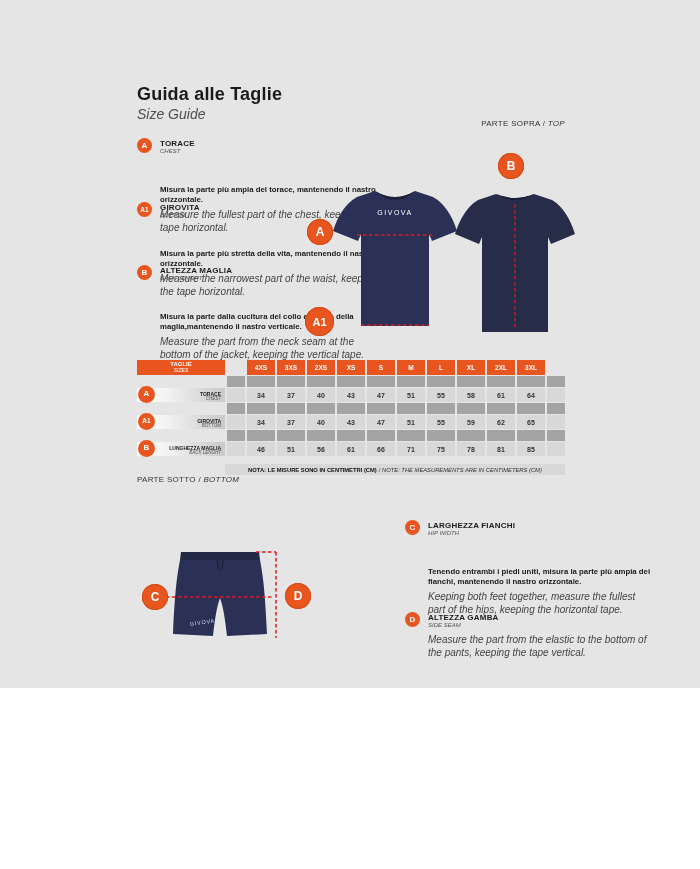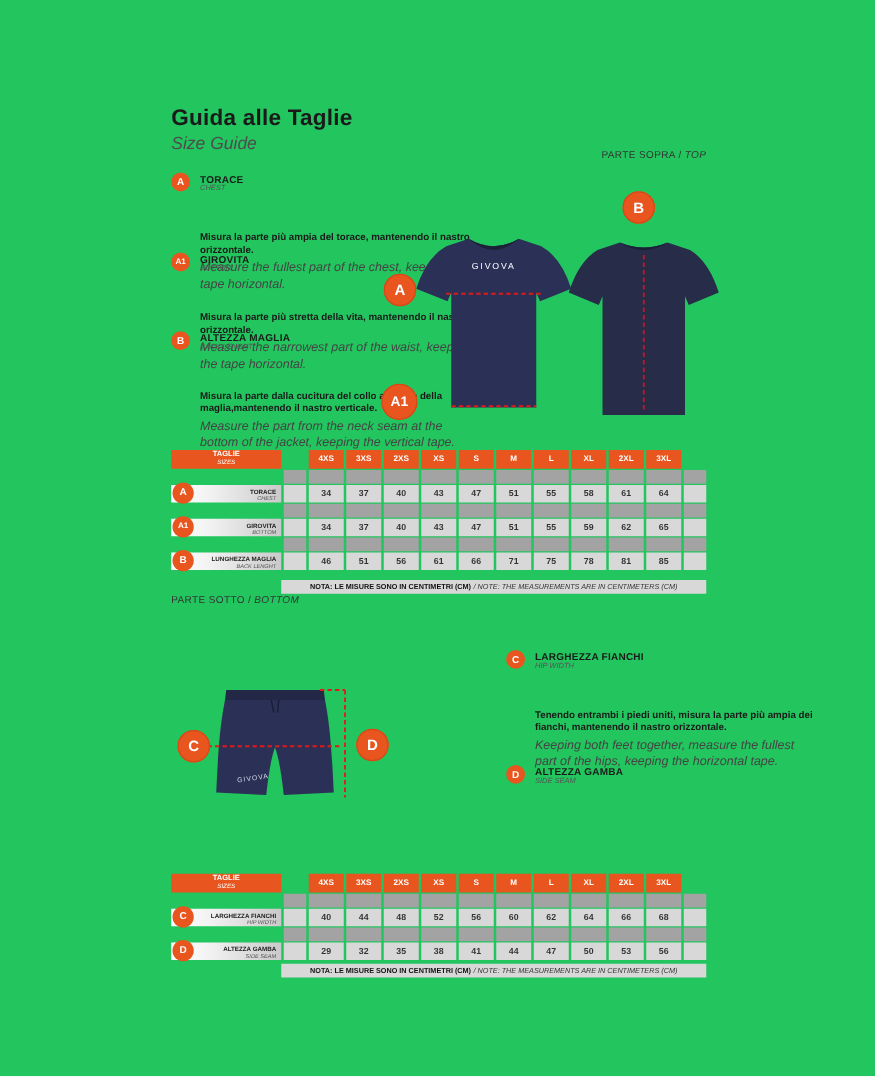--- a/index.html
+++ b/index.html
@@ -1,16 +1,16 @@
 <!DOCTYPE html>
 <html><head>
 <meta charset="utf-8">
 <style>
   html,body{margin:0;padding:0;background:#fff;}
-  #page{position:relative;width:700px;height:861px;background:#22c55e;
+  #page{position:relative;width:700px;height:688px;background:#e5e5e5;
         font-family:"Liberation Sans","DejaVu Sans",sans-serif;color:#1a1a1a;overflow:hidden;}
   .abs{position:absolute;}
 
   
   .title{font-size:18px;font-weight:bold;letter-spacing:.2px;color:#1a1a1a;}
   .subtitle{font-size:14px;font-style:italic;color:#4d4d4d;margin-top:1px;}
 
   .section-label{font-size:8px;color:#333;letter-spacing:.3px;}
   .section-label .en{font-style:italic;}
 
@@ -272,20 +272,21 @@
     <div class="mtitle">LARGHEZZA FIANCHI</div>
     <div class="msub">HIP WIDTH</div>
     <div class="mdesc-it">Tenendo entrambi i piedi uniti, misura la parte più ampia dei fianchi, mantenendo il nastro orizzontale.</div>
     <div class="mdesc-en">Keeping both feet together, measure the fullest part of the hips, keeping the horizontal tape.</div>
   </div>
 
   <div class="abs measure" style="left:405px;top:613px;">
     <span class="mcircle">D</span>
     <div class="mtitle">ALTEZZA GAMBA</div>
     <div class="msub">SIDE SEAM</div>
+    <div class="mdesc-en">Measure the part from the elastic to the bottom of the pants, keeping the tape vertical.</div>
   </div>
 
   <div class="abs sizetable" style="left:137px;top:699px;">
     <div class="trow header">
       <div class="cell c-label hdr-main">
         <span class="l1">TAGLIE</span>
         <span class="l2">SIZES</span>
       </div>
       <div class="cell c-sp t"></div>
       <div class="cell c-v hdr">4XS</div>

